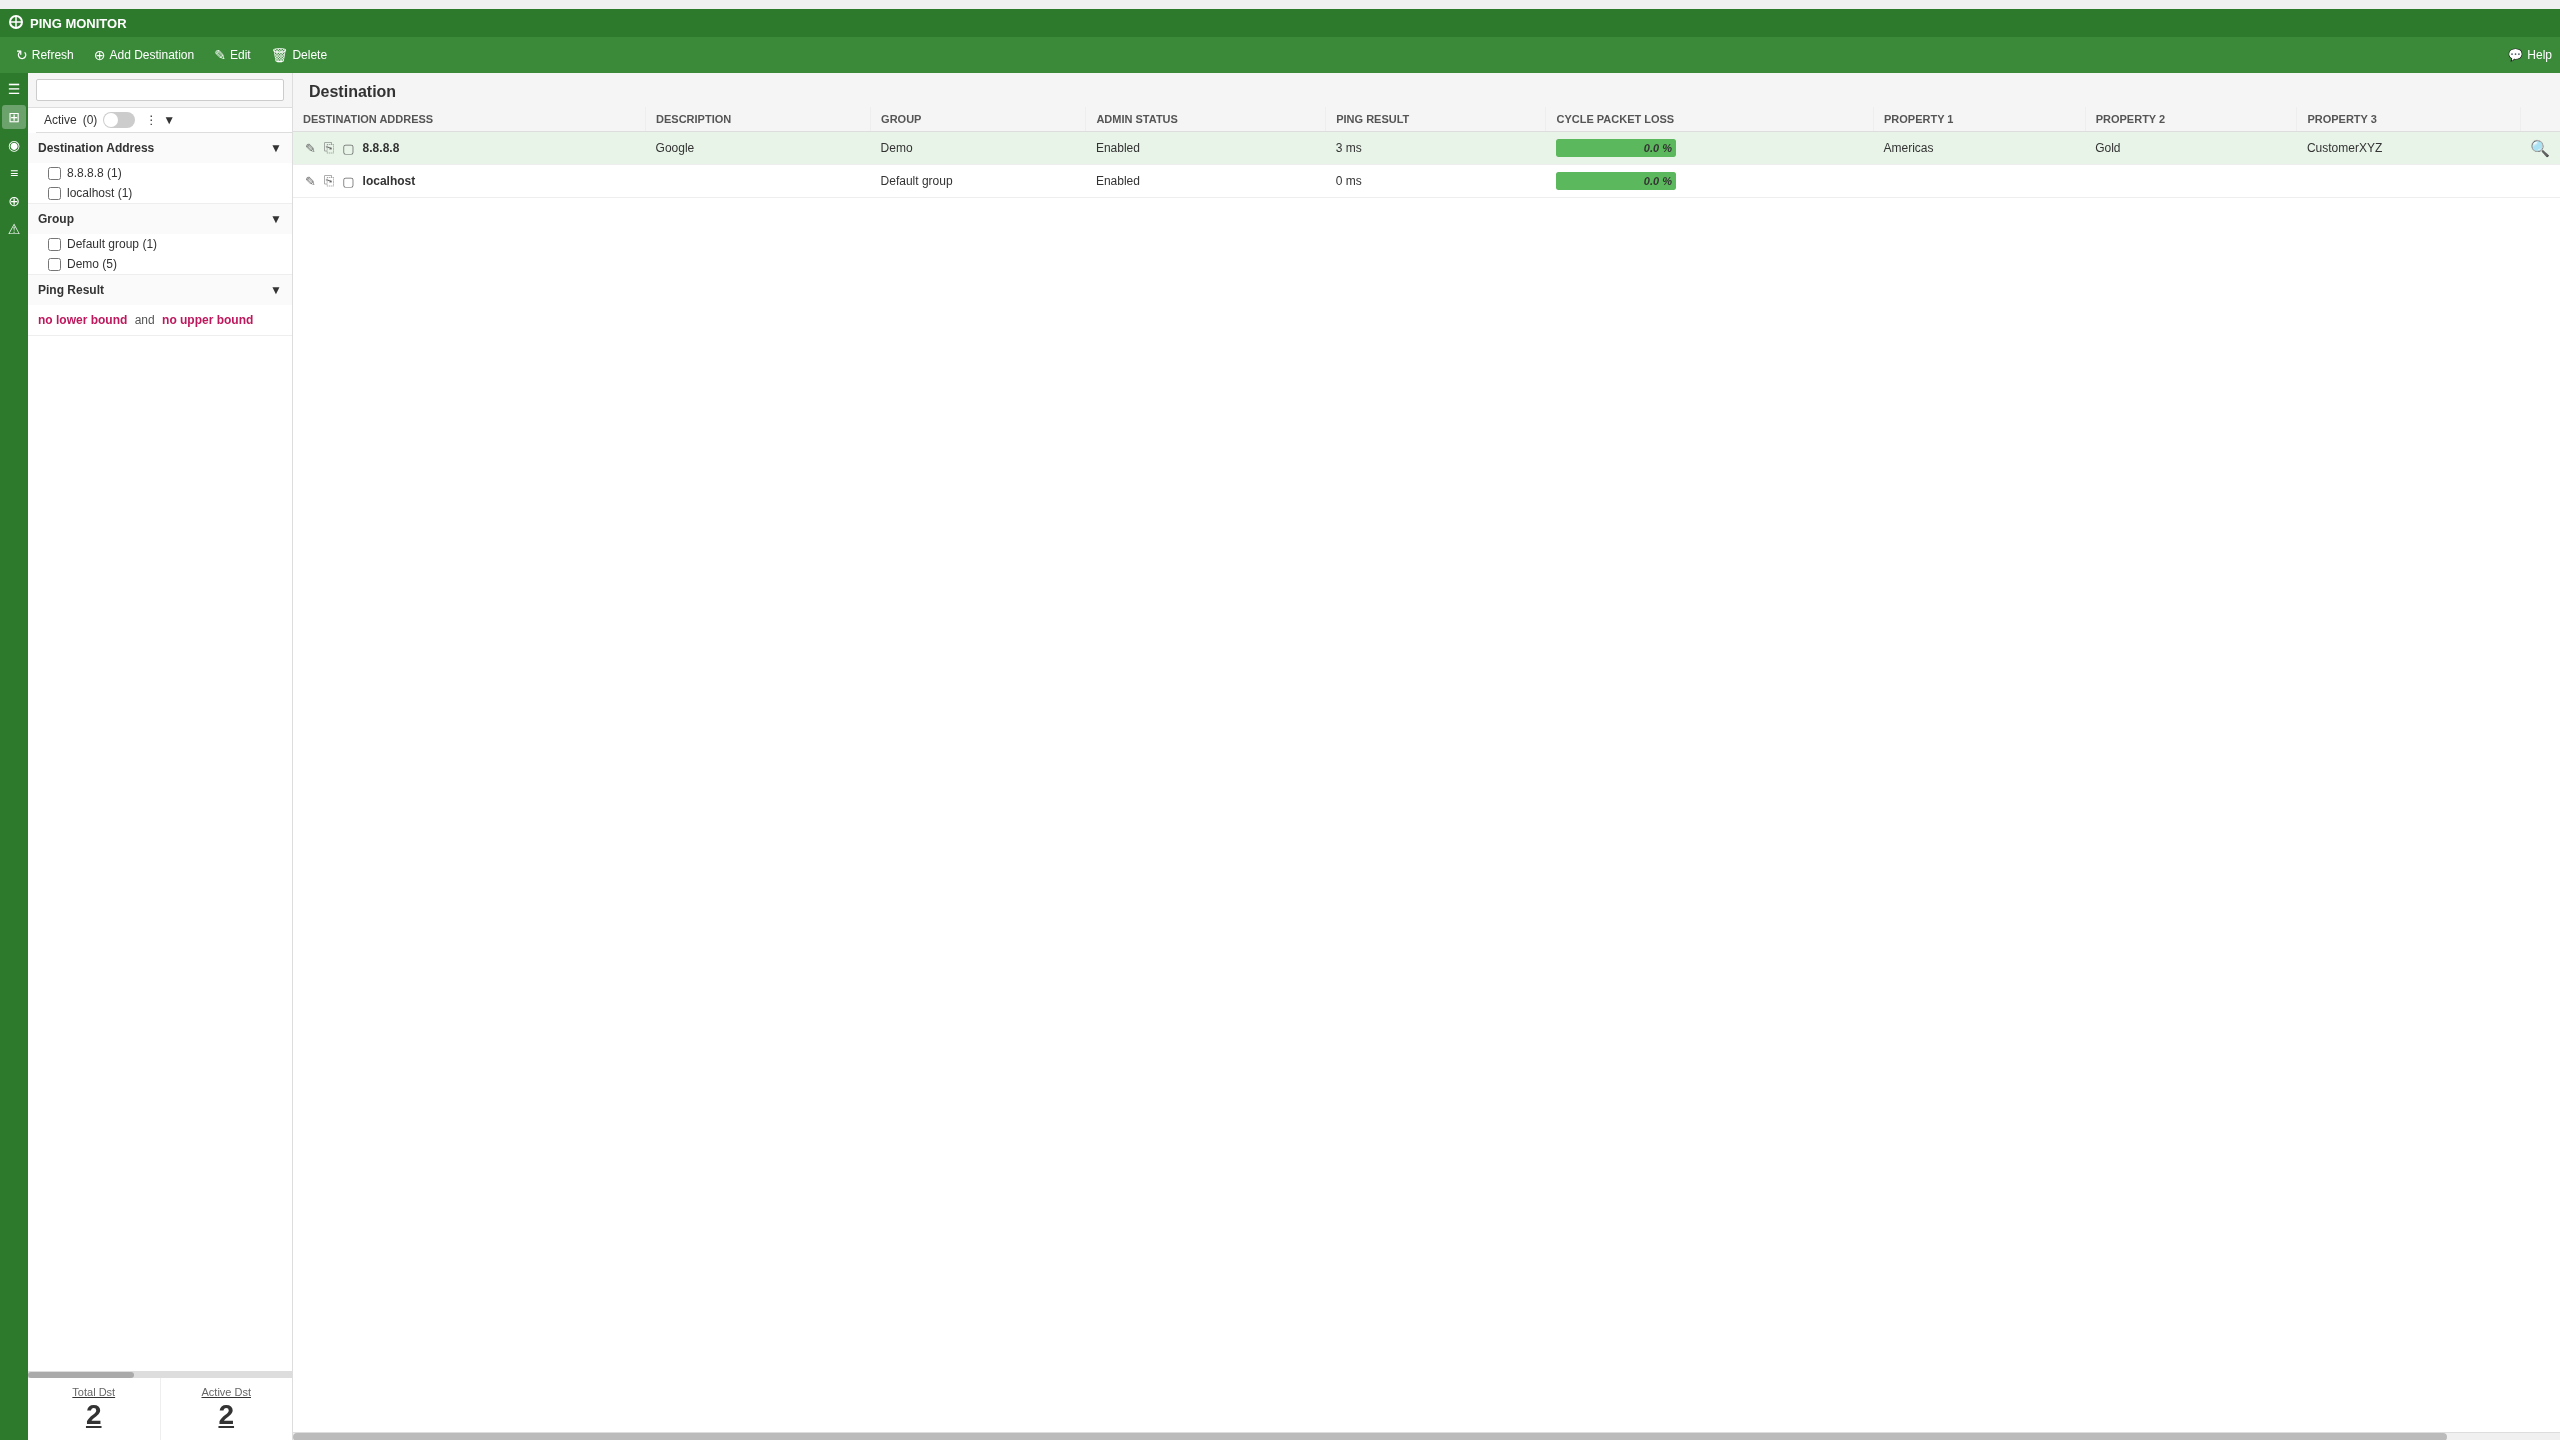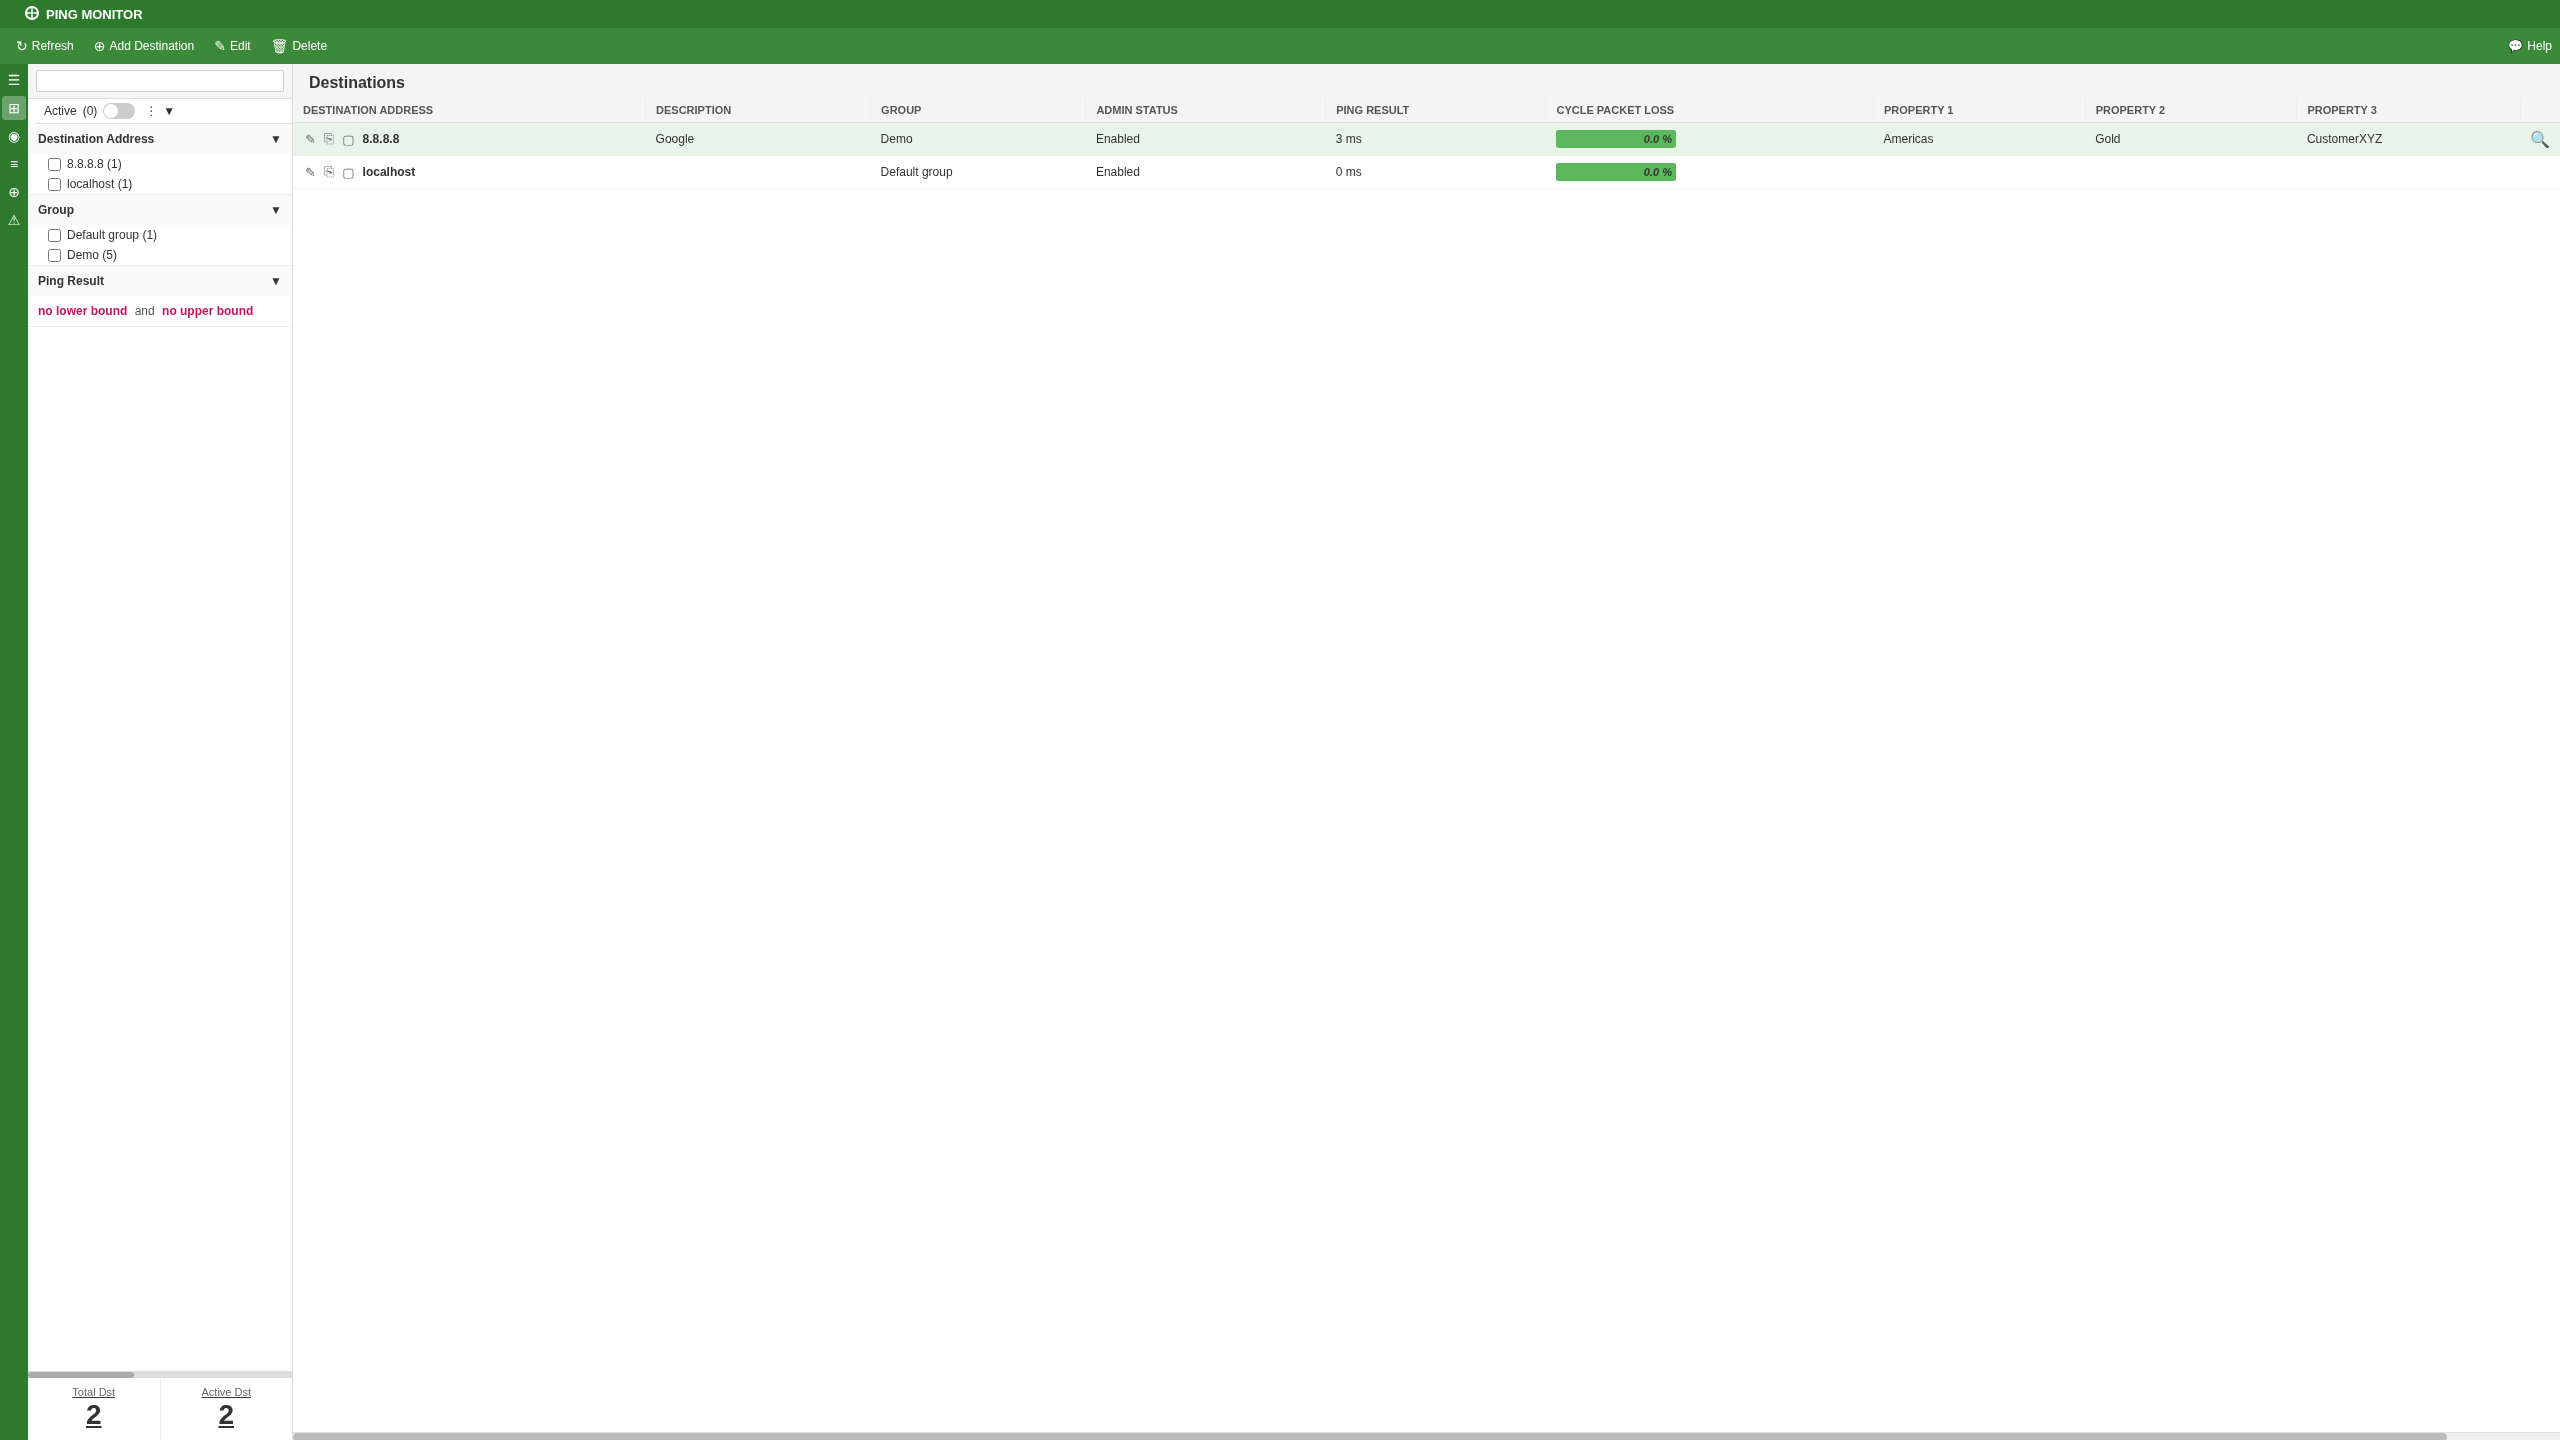--- a/index.html
+++ b/index.html
@@ -5,23 +5,24 @@
     * { box-sizing: border-box; margin: 0; padding: 0; }
     body { font-family: Arial, sans-serif; font-size: 12px; background: #f0f0f0; color: #333; height: 100vh; overflow: hidden; display: flex; flex-direction: column; }
 
     
     .title-bar {
       background: #2d7a2d;
       color: white;
       height: 28px;
       display: flex;
       align-items: center;
-      padding: 0 24px;
+      padding: 0 8px;
       font-size: 13px;
       font-weight: bold;
+      margin-top: 9px;
     }
 
     
     .toolbar {
       background: #3a8a3a;
       height: 36px;
       display: flex;
       align-items: center;
       padding: 0 8px;
       gap: 4px;
@@ -358,21 +359,21 @@
         <div class="stat-box">
           <div class="stat-label">Active Dst</div>
           <div class="stat-value">2</div>
         </div>
       </div>
     </div>
 
   </div>
 
   <div class="main-content">
-    <div class="content-header">Destinations</div>
+    <div class="content-header">Destination</div>
 
     <div class="destinations-table">
       <table>
         <thead>
           <tr>
             <th>DESTINATION ADDRESS</th>
             <th>DESCRIPTION</th>
             <th>GROUP</th>
             <th>ADMIN STATUS</th>
             <th>PING RESULT</th>

